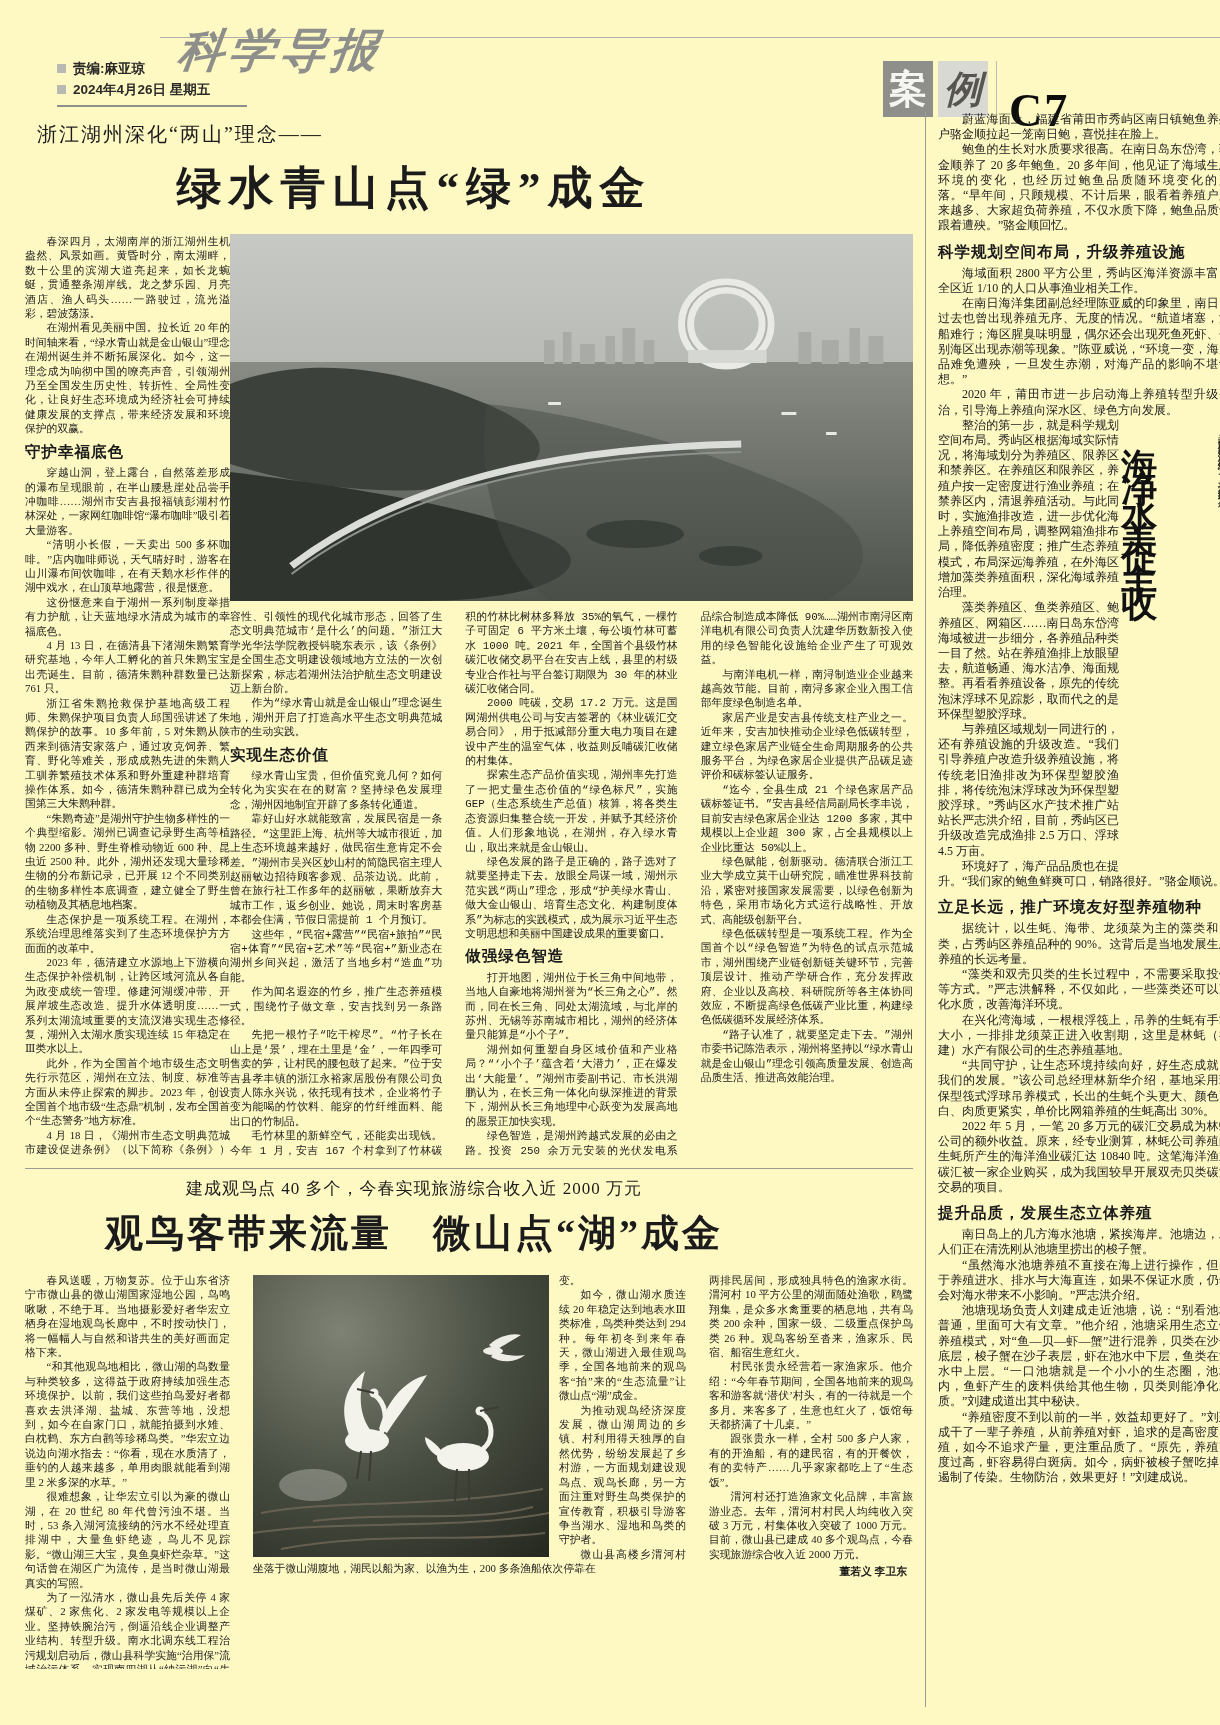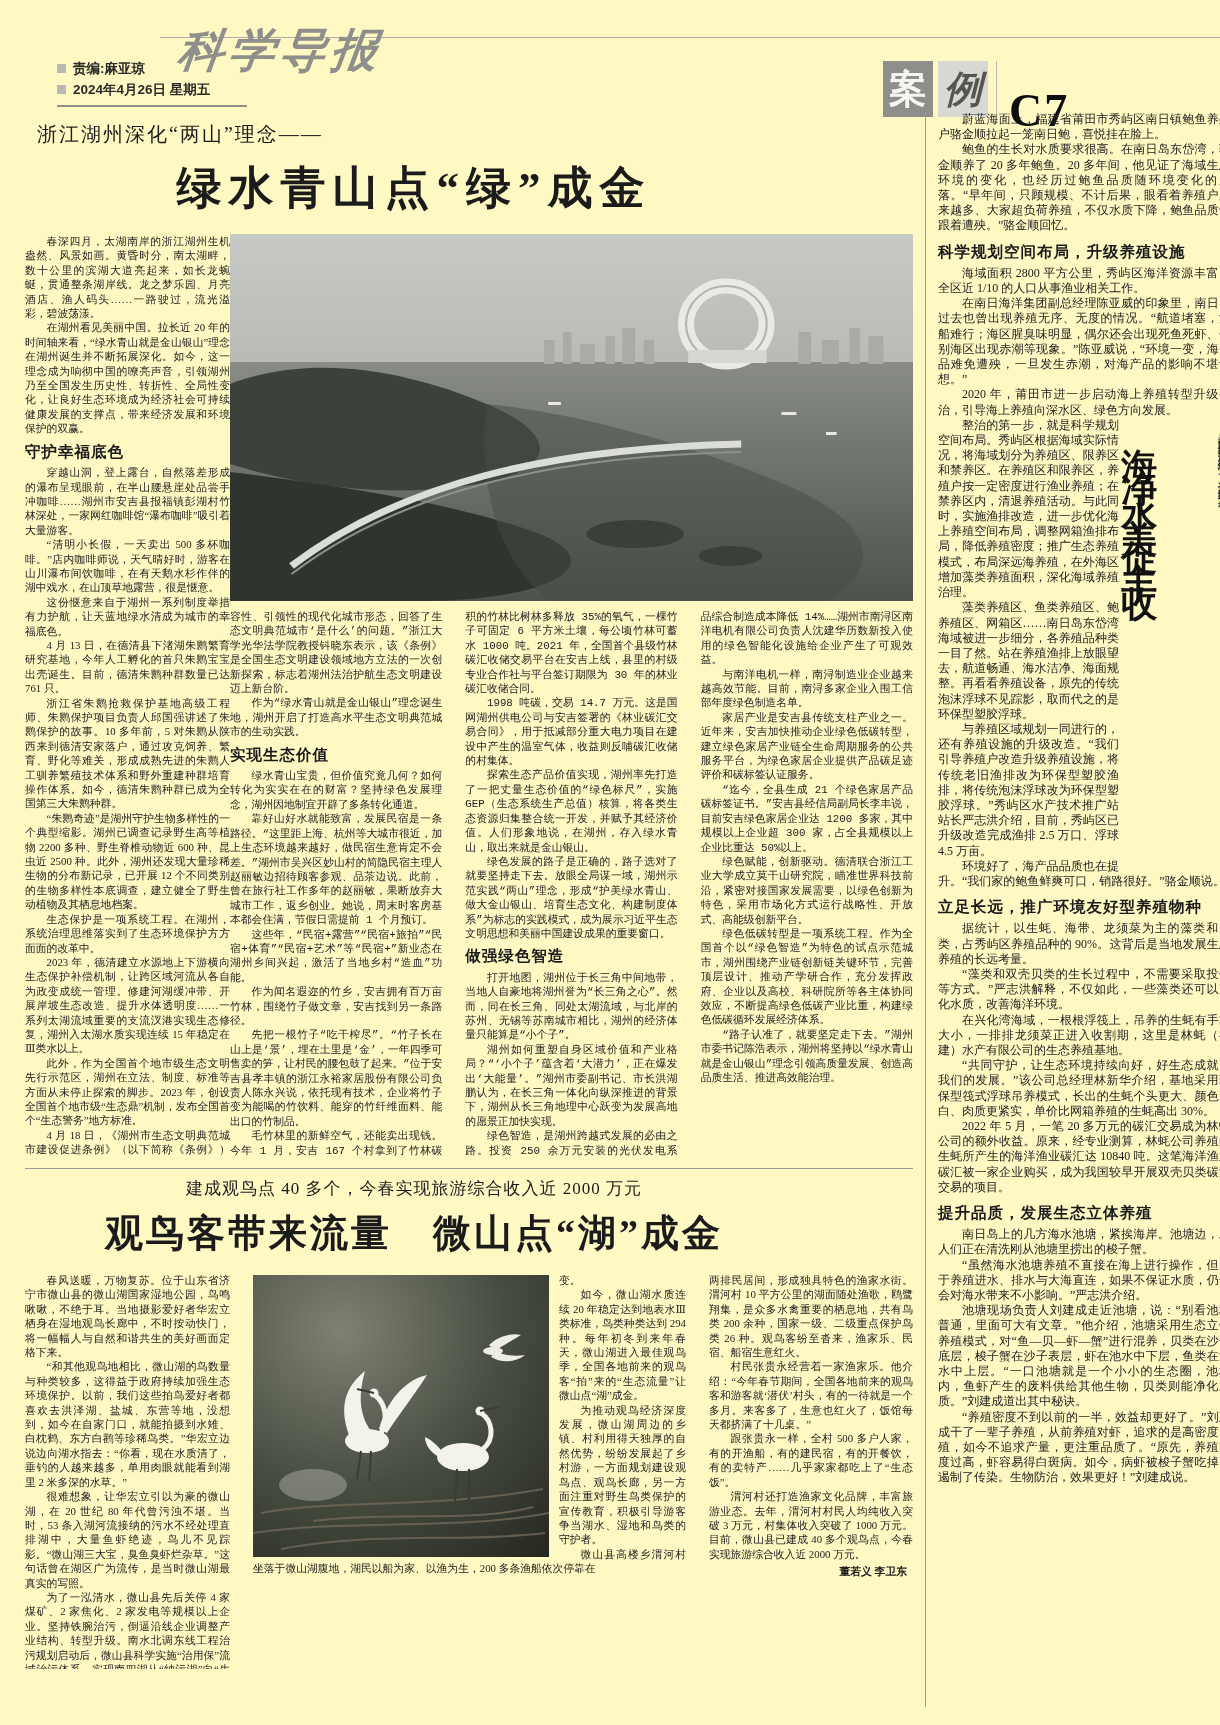--- a/index.html
+++ b/index.html
@@ -157,36 +157,36 @@
               </svg>
             </div>
             <div class="hz-cols3">
               <div class="col">
                   <p class="ln c">容性、引领性的现代化城市形态，回答了生态文明典范城市‘是什么’的问题。”浙江大学光华法学院教授钭晓东表示，该《条例》是全国生态文明建设领域地方立法的一次创新探索，标志着湖州法治护航生态文明建设迈上新台阶。</p>
                   <p class="ln p">作为“绿水青山就是金山银山”理念诞生地，湖州开启了打造高水平生态文明典范城市的生动实践。</p>
                   <h4 class="ln h">实现生态价值</h4>
                   <p class="ln p">绿水青山宝贵，但价值究竟几何？如何转化为实实在在的财富？坚持绿色发展理念，湖州因地制宜开辟了多条转化通道。</p>
                   <p class="ln p">靠好山好水就能致富，发展民宿是一条路径。“这里距上海、杭州等大城市很近，加上生态环境越来越好，做民宿生意肯定不会差。”湖州市吴兴区妙山村的简隐民宿主理人赵丽敏边招待顾客参观、品茶边说。此前，曾在旅行社工作多年的赵丽敏，果断放弃大城市工作，返乡创业。她说，周末时客房基本都会住满，节假日需提前 1 个月预订。</p>
                   <p class="ln p">这些年，“民宿+露营”“民宿+旅拍”“民宿+体育”“民宿+艺术”等“民宿+”新业态在湖州乡间兴起，激活了当地乡村“造血”功能。</p>
-                  <p class="ln p">作为闻名遐迩的竹乡，安吉拥有百万亩竹林，围绕竹子做文章，安吉找到另一条路径。</p>
+                  <p class="ln p">作为闻名遐迩的竹乡，推广生态养殖模式，围绕竹子做文章，安吉找到另一条路径。</p>
                   <p class="ln p">先把一根竹子“吃干榨尽”。“竹子长在山上是‘景’，埋在土里是‘金’，一年四季可售卖的笋，让村民的腰包鼓了起来。”位于安吉县孝丰镇的浙江永裕家居股份有限公司负责人陈永兴说，依托现有技术，企业将竹子变为能喝的竹饮料、能穿的竹纤维面料、能出口的竹制品。</p>
                   <p class="ln p">毛竹林里的新鲜空气，还能卖出现钱。今年 1 月，安吉 167 个村拿到了竹林碳汇收储项目的第一笔分红，共计 3 亿元。在安吉，竹林碳汇实现可度量、可抵押、可交易、可变现。</p>
                 </div>
               <div class="col">
                   <p class="ln c">积的竹林比树林多释放 35%的氧气，一棵竹子可固定 6 平方米土壤，每公顷竹林可蓄水 1000 吨。2021 年，全国首个县级竹林碳汇收储交易平台在安吉上线，县里的村级专业合作社与平台签订期限为 30 年的林业碳汇收储合同。</p>
-                  <p class="ln p">1998 吨碳，交易 14.7 万元。这是国网湖州供电公司与安吉签署的《林业碳汇交易合同》，用于抵减部分重大电力项目在建设中产生的温室气体，收益则反哺碳汇收储的村集体。</p>
+                  <p class="ln p">2000 吨碳，交易 17.2 万元。这是国网湖州供电公司与安吉签署的《林业碳汇交易合同》，用于抵减部分重大电力项目在建设中产生的温室气体，收益则反哺碳汇收储的村集体。</p>
                   <p class="ln p">探索生态产品价值实现，湖州率先打造了一把丈量生态价值的“绿色标尺”，实施 GEP（生态系统生产总值）核算，将各类生态资源归集整合统一开发，并赋予其经济价值。人们形象地说，在湖州，存入绿水青山，取出来就是金山银山。</p>
                   <p class="ln p">绿色发展的路子是正确的，路子选对了就要坚持走下去。放眼全局谋一域，湖州示范实践“两山”理念，形成“护美绿水青山、做大金山银山、培育生态文化、构建制度体系”为标志的实践模式，成为展示习近平生态文明思想和美丽中国建设成果的重要窗口。</p>
                   <h4 class="ln h">做强绿色智造</h4>
                   <p class="ln p">打开地图，湖州位于长三角中间地带，当地人自豪地将湖州誉为“长三角之心”。然而，同在长三角、同处太湖流域，与北岸的苏州、无锡等苏南城市相比，湖州的经济体量只能算是“小个子”。</p>
                   <p class="ln p">湖州如何重塑自身区域价值和产业格局？“‘小个子’蕴含着‘大潜力’，正在爆发出‘大能量’。”湖州市委副书记、市长洪湖鹏认为，在长三角一体化向纵深推进的背景下，湖州从长三角地理中心跃变为发展高地的愿景正加快实现。</p>
                   <p class="ln p">绿色智造，是湖州跨越式发展的必由之路。投资 250 余万元安装的光伏发电系统，每年减少电费支出 135 万元；自动化升级改造 37 条生产线，人均生产效率提升 55%，产</p>
                 </div>
               <div class="col">
-                  <p class="ln c">品综合制造成本降低 14%……湖州市南浔区南洋电机有限公司负责人沈建华历数新投入使用的绿色智能化设施给企业产生了可观效益。</p>
+                  <p class="ln c">品综合制造成本降低 90%……湖州市南浔区南洋电机有限公司负责人沈建华历数新投入使用的绿色智能化设施给企业产生了可观效益。</p>
                   <p class="ln p">与南洋电机一样，南浔制造业企业越来越高效节能。目前，南浔多家企业入围工信部年度绿色制造名单。</p>
                   <p class="ln p">家居产业是安吉县传统支柱产业之一。近年来，安吉加快推动企业绿色低碳转型，建立绿色家居产业链全生命周期服务的公共服务平台，为绿色家居企业提供产品碳足迹评价和碳标签认证服务。</p>
                   <p class="ln p">“迄今，全县生成 21 个绿色家居产品碳标签证书。”安吉县经信局副局长李丰说，目前安吉绿色家居企业达 1200 多家，其中规模以上企业超 300 家，占全县规模以上企业比重达 50%以上。</p>
                   <p class="ln p">绿色赋能，创新驱动。德清联合浙江工业大学成立莫干山研究院，瞄准世界科技前沿，紧密对接国家发展需要，以绿色创新为特色，采用市场化方式运行战略性、开放式、高能级创新平台。</p>
                   <p class="ln p">绿色低碳转型是一项系统工程。作为全国首个以“绿色智造”为特色的试点示范城市，湖州围绕产业链创新链关键环节，完善顶层设计、推动产学研合作，充分发挥政府、企业以及高校、科研院所等各主体协同效应，不断提高绿色低碳产业比重，构建绿色低碳循环发展经济体系。</p>
                   <p class="ln p">“路子认准了，就要坚定走下去。”湖州市委书记陈浩表示，湖州将坚持以“绿水青山就是金山银山”理念引领高质量发展、创造高品质生活、推进高效能治理。</p>
                 </div>
             </div>
           </div>
         </div>

